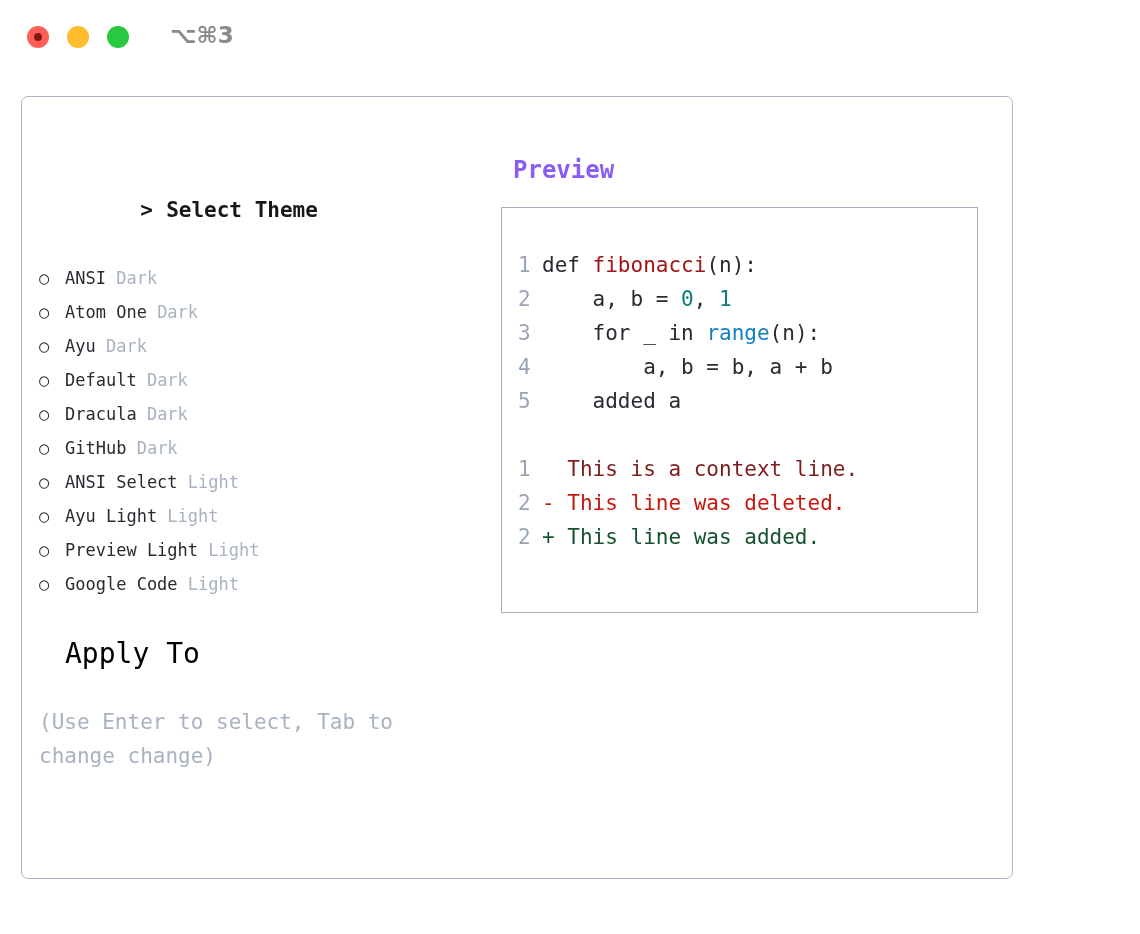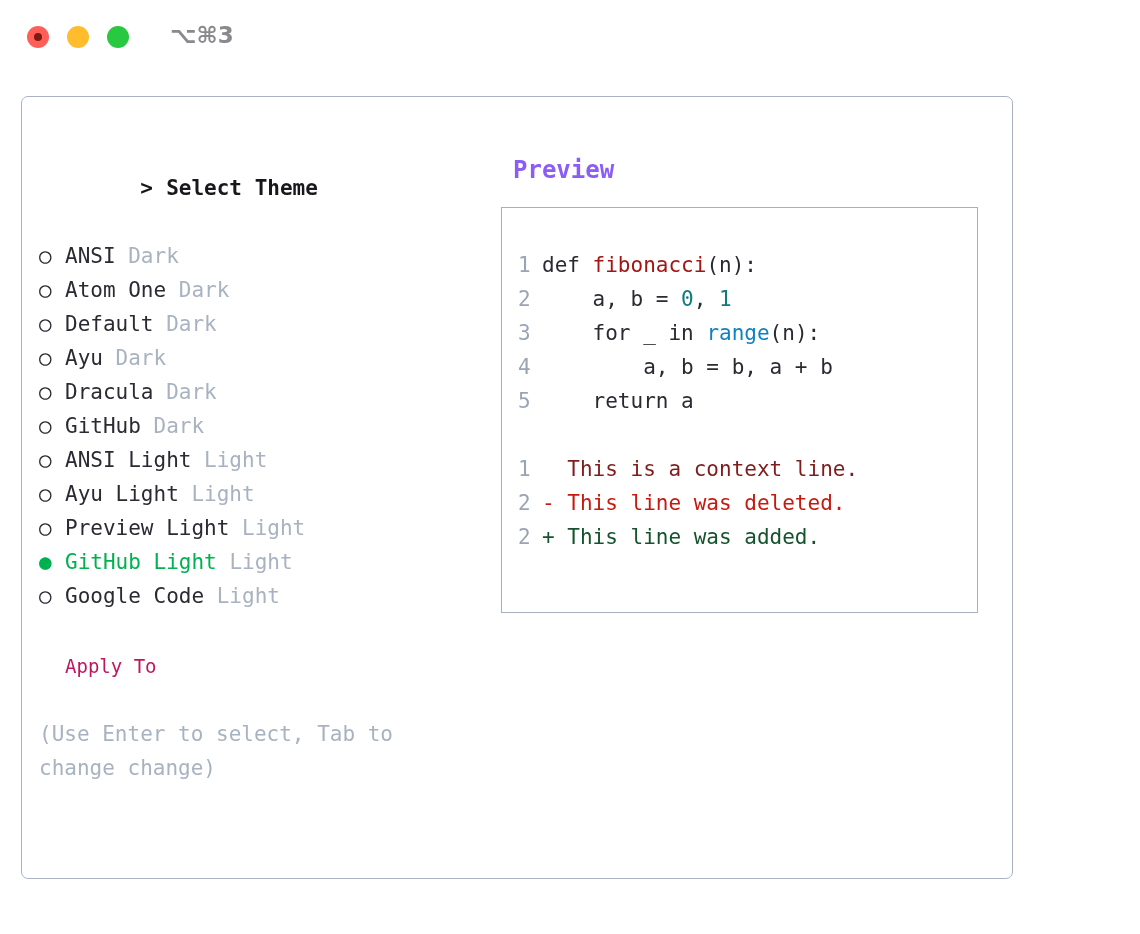--- a/index.html
+++ b/index.html
@@ -79,38 +79,38 @@
     border: 1.5px solid #a9b3c1;
     border-radius: 7px;
     box-sizing: border-box;
     background: #ffffff;
   }
 
   
   .left-col {
     position: absolute;
     left: 17px;
-    top: 40px;
+    top: 62px;
     width: 440px;
   }
   .section-head {
     font-size: 21px;
     font-weight: bold;
     color: #17171c;
     line-height: 34px;
     white-space: pre;
   }
   .caret {
     display: inline-block;
     width: 26px;
     color: #17171c;
   }
 
   .opt {
-    font-size: 21px;
+    font-size: 17px;
     line-height: 34px;
     color: #2a2a32;
     white-space: pre;
     display: block;
   }
   .marker {
     display: inline-block;
     width: 26px;
     color: #2a2a32;
   }
@@ -119,22 +119,22 @@
     color: #00b14f;
   }
   .tag {
     color: #a8b2c0;
   }
 
   .subsection {
     margin-top: 36px;
   }
   .sub-head {
-    font-size: 19px;
-    color: #be185d;
+    font-size: 28px;
+    color: #000000;
     line-height: 34px;
     white-space: pre;
     padding-left: 26px;
   }
 
   .hint {
     margin-top: 34px;
     font-size: 21px;
     line-height: 34px;
     color: #a8b2c0;
@@ -210,48 +210,47 @@
 
     <div class="left-col">
 
       <div class="section-head">
         <span class="caret">&gt;</span><span>Select Theme</span>
       </div>
 
       <div id="theme-list">
           <div class="opt"><span class="marker">○</span><span>ANSI </span><span class="tag">Dark</span></div>
           <div class="opt"><span class="marker">○</span><span>Atom One </span><span class="tag">Dark</span></div>
+          <div class="opt"><span class="marker">○</span><span>Ayu </span><span class="tag">Dark</span></div>
           <div class="opt"><span class="marker">○</span><span>Default </span><span class="tag">Dark</span></div>
-          <div class="opt"><span class="marker">○</span><span>Ayu </span><span class="tag">Dark</span></div>
           <div class="opt"><span class="marker">○</span><span>Dracula </span><span class="tag">Dark</span></div>
           <div class="opt"><span class="marker">○</span><span>GitHub </span><span class="tag">Dark</span></div>
-          <div class="opt"><span class="marker">○</span><span>ANSI Light </span><span class="tag">Light</span></div>
+          <div class="opt"><span class="marker">○</span><span>ANSI Select </span><span class="tag">Light</span></div>
           <div class="opt"><span class="marker">○</span><span>Ayu Light </span><span class="tag">Light</span></div>
           <div class="opt"><span class="marker">○</span><span>Preview Light </span><span class="tag">Light</span></div>
-          <div class="opt selected"><span class="marker">●</span><span>GitHub Light </span><span class="tag">Light</span></div>
           <div class="opt"><span class="marker">○</span><span>Google Code </span><span class="tag">Light</span></div>
         </div>
 
       <div class="subsection">
         <div class="sub-head">Apply To</div>
       </div>
 
       <div class="hint">(Use Enter to select, Tab to change change)</div>
     </div>
 
     <div class="right-col">
       <div class="preview-head">Preview</div>
       <div class="codebox">
         <div class="codelines">
           <div id="code-lines">
               <div class="cl"><span class="ln">1</span><span>def </span><span class="k-fn">fibonacci</span><span>(n):</span></div>
               <div class="cl"><span class="ln">2</span><span>    a, b = </span><span class="k-num">0</span><span>, </span><span class="k-num">1</span></div>
               <div class="cl"><span class="ln">3</span><span>    for _ in </span><span class="k-call">range</span><span>(n):</span></div>
               <div class="cl"><span class="ln">4</span><span>        a, b = b, a + b</span></div>
-              <div class="cl"><span class="ln">5</span><span>    return a</span></div>
+              <div class="cl"><span class="ln">5</span><span>    added a</span></div>
             </div>
           <div class="blank-line"></div>
           <div id="diff-lines">
               <div class="cl"><span class="ln">1</span><span class="d-ctx">  This is a context line.</span></div>
               <div class="cl"><span class="ln">2</span><span class="d-del">- This line was deleted.</span></div>
               <div class="cl"><span class="ln">2</span><span class="d-add">+ This line was added.</span></div>
             </div>
         </div>
       </div>
     </div>

